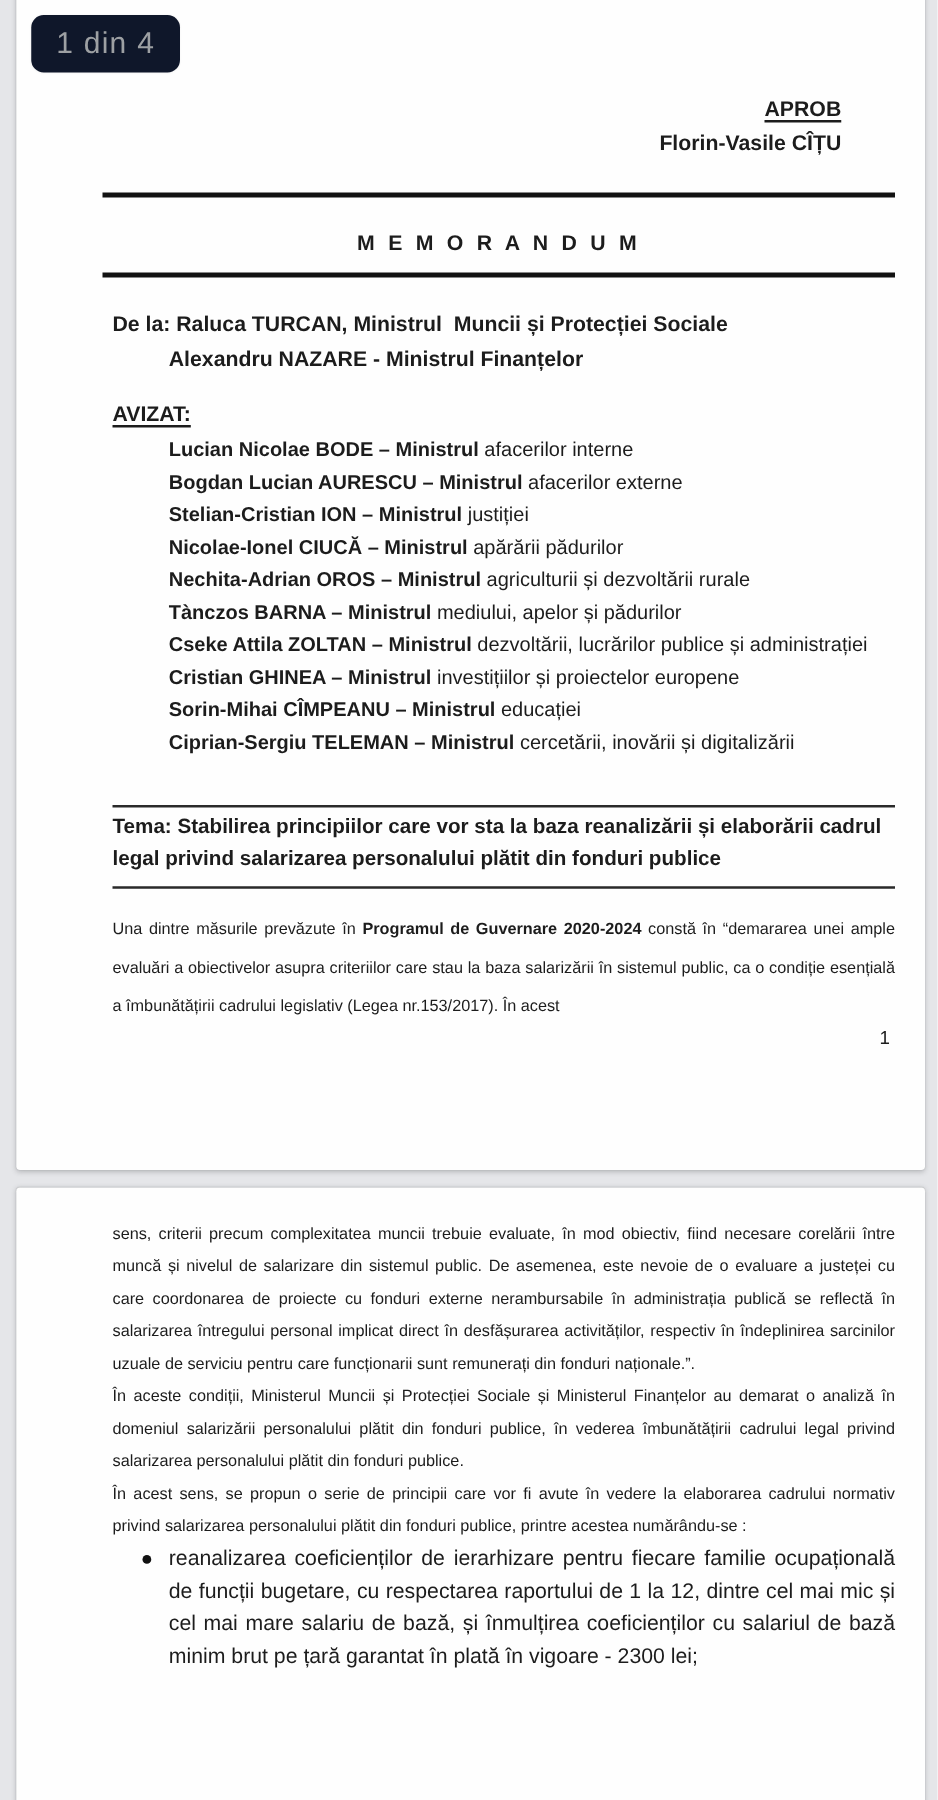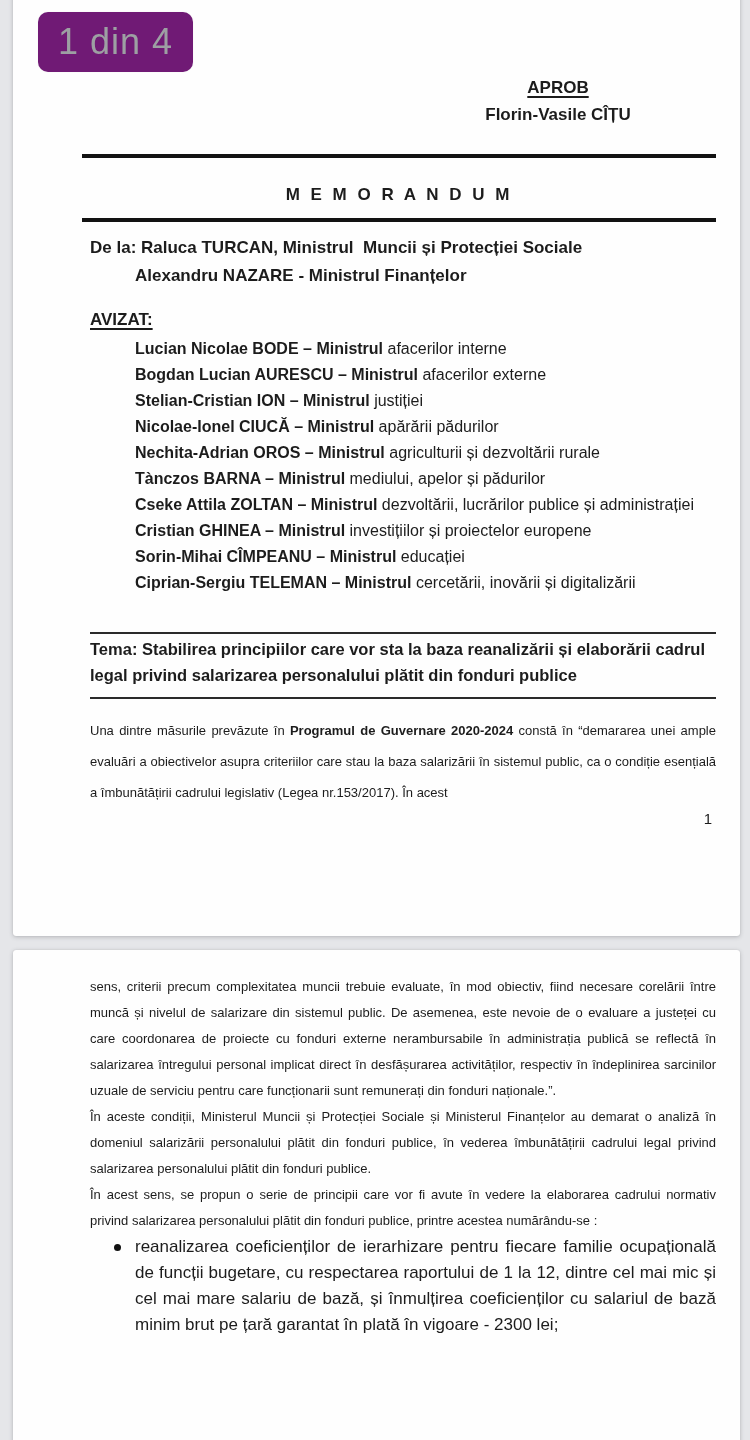--- a/index.html
+++ b/index.html
@@ -15,43 +15,43 @@
     position:absolute;left:13px;width:727px;background:#fefefe;
     border-radius:3px;
     box-shadow:0 1px 4px rgba(60,64,67,.28), 0 0 1px rgba(60,64,67,.2);
     box-sizing:border-box;
     padding:0 24px 0 77px;
   }
   .page1{top:-12px;height:948px;}
   .page2{top:950px;height:540px;}
 
   .page-badge{
-    position:absolute;left:38px;top:12px;z-index:5;
-    background:#701a75;color:#9da0a3;
-    font-size:36px;font-weight:400;letter-spacing:1px;
+    position:absolute;left:25px;top:12px;z-index:5;
+    background:#0f172a;color:#9da0a3;
+    font-size:24px;font-weight:400;letter-spacing:1px;
     padding:9px 20px;border-radius:10px;
     box-shadow:0 0 2px rgba(0,0,0,.06);
   }
 
   
   .approve{
     margin-top:86px;margin-left:auto;margin-right:43px;
-    width:230px;text-align:center;
+    width:230px;text-align:right;
     font-weight:700;font-size:17px;line-height:27px;
   }
   .approve .u{text-decoration:underline;text-underline-offset:3px;text-decoration-thickness:2px;}
 
   .memo-banner{
     margin-top:26px;margin-left:-8px;
     border-top:4px solid #121212;border-bottom:4px solid #121212;
     padding:27px 0 13px 0;text-align:center;
     font-weight:700;font-size:17px;letter-spacing:3px;
   }
 
-  .from-block{margin-top:12px;font-weight:700;font-size:17px;line-height:28px;}
+  .from-block{margin-top:24px;font-weight:700;font-size:17px;line-height:28px;}
   .from-line1{white-space:pre-wrap;}
   .from-line2{padding-left:45px;}
 
   .avizat{margin-top:20px;font-weight:700;font-size:17px;
     text-decoration:underline;text-underline-offset:3px;text-decoration-thickness:2px;}
 
   .ministers{list-style:none;margin:6px 0 0 0;padding:0;font-size:16px;line-height:26px;}
   .ministers li{padding-left:45px;}
   .ministers .b{font-weight:700;}
 

